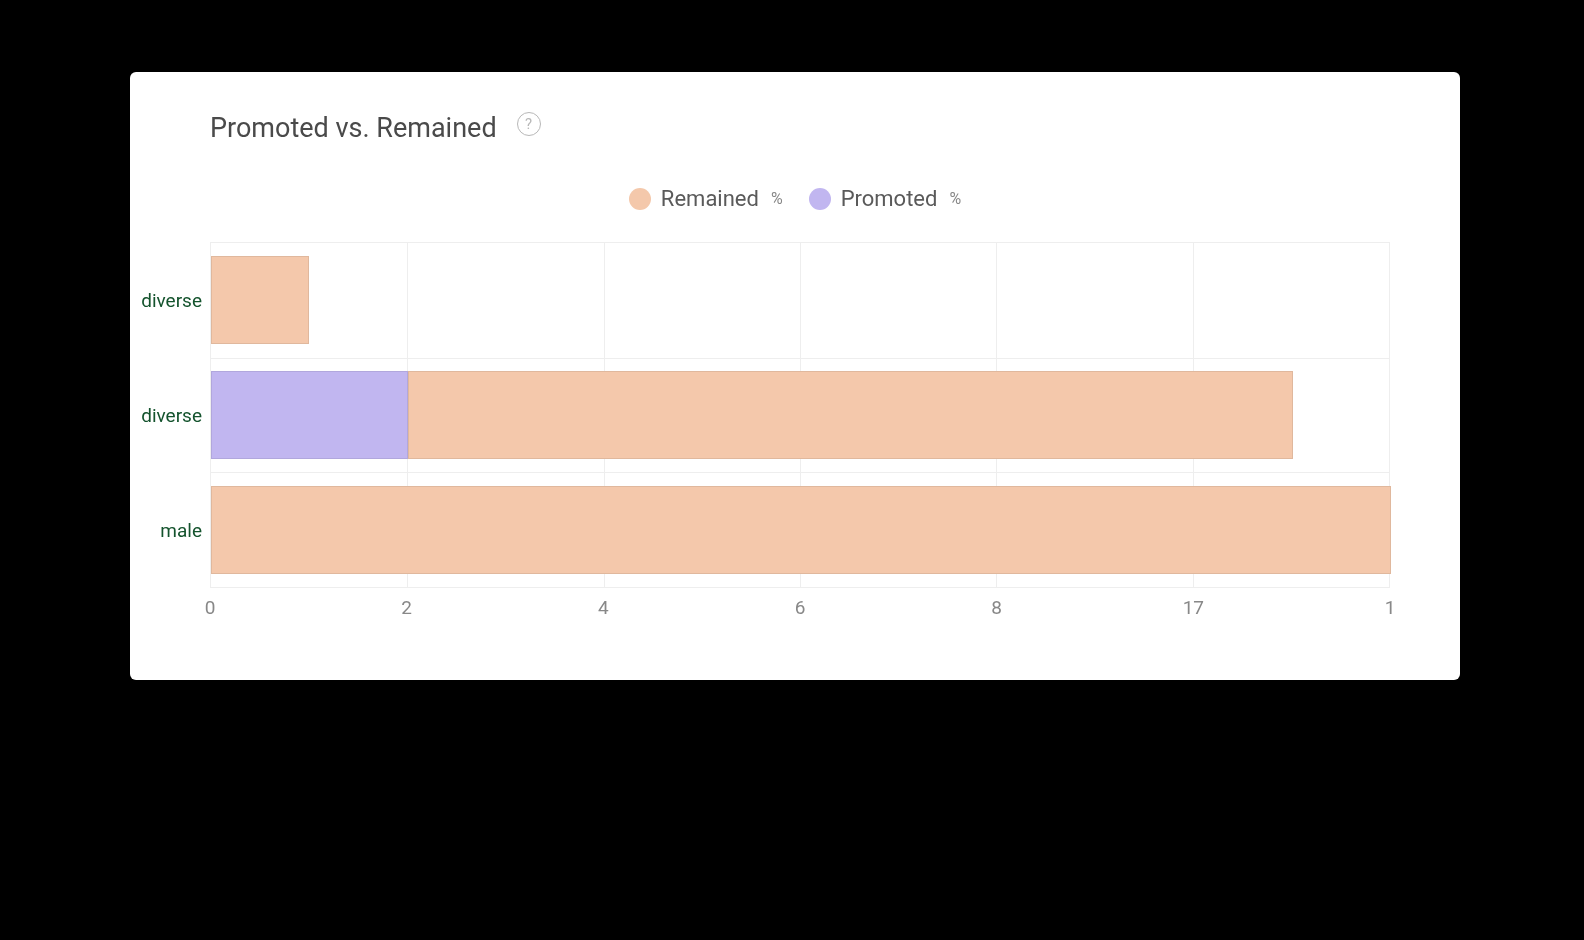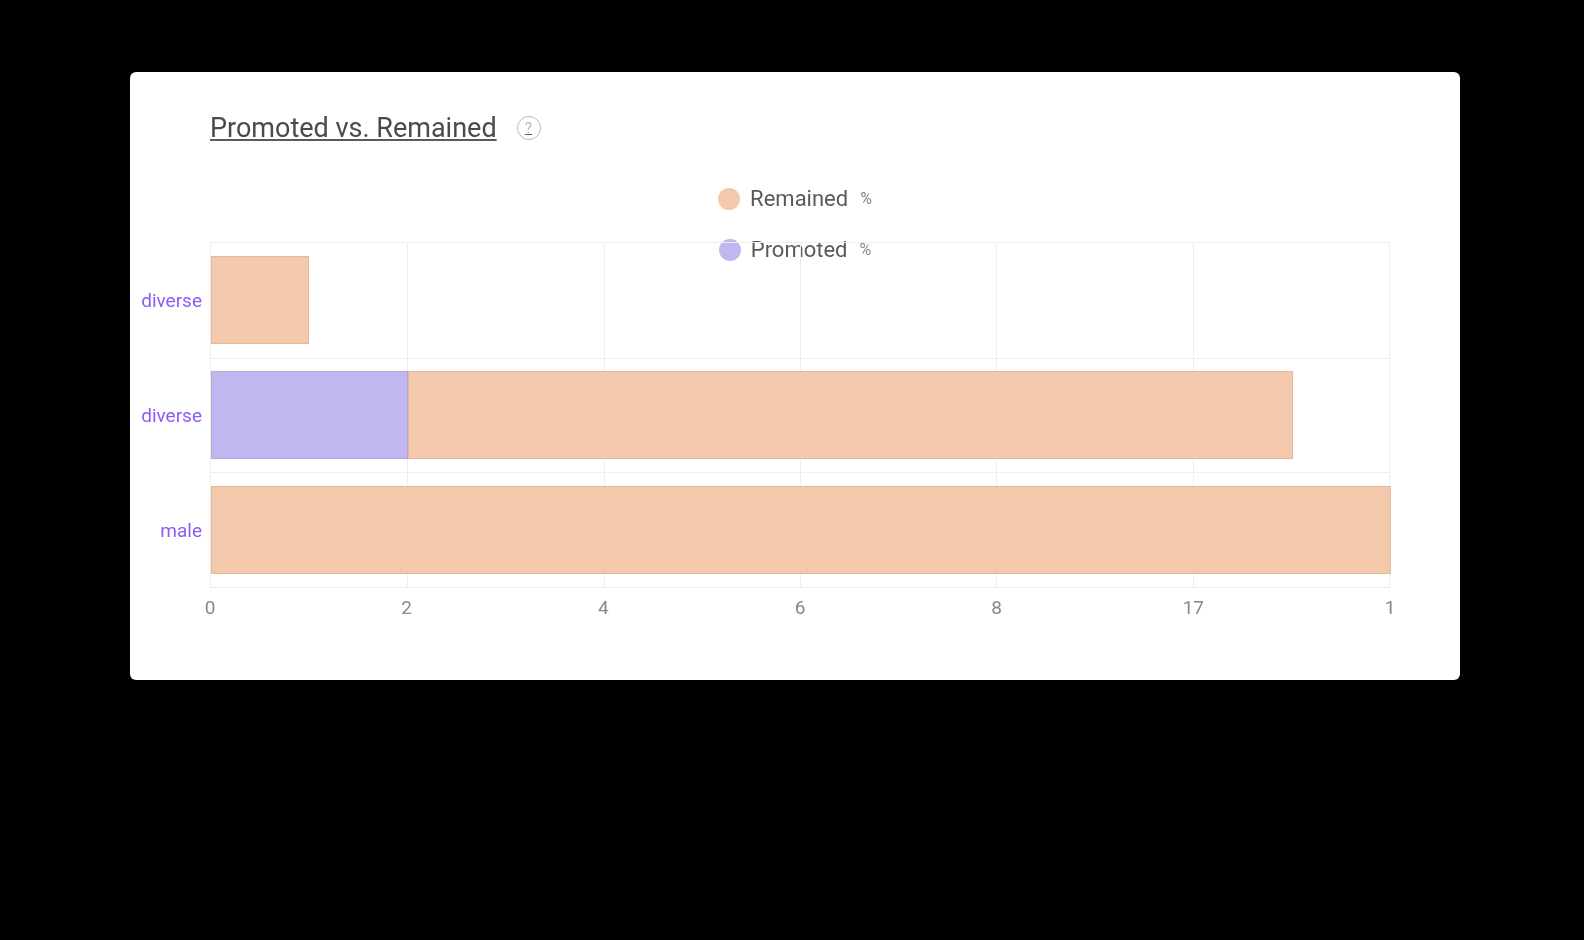--- a/index.html
+++ b/index.html
@@ -20,23 +20,21 @@
     background: #fff;
     border-radius: 6px;
     box-shadow: 0 40px 80px 0 rgba(0,0,0,0.35), 0 10px 30px rgba(0,0,0,0.25);
     box-sizing: border-box;
   }
   .card-header {
     position: absolute;
     left: 80px;
     top: 40px;
     display: flex;
-    align-items: center;
     gap: 20px;
-    text-decoration: underline;
   }
   .card-title {
     font-size: 27px;
     color: #4a4a4a;
     font-weight: 400;
   }
   .help-icon {
     width: 24px;
     height: 24px;
     border: 1.5px solid #b8b8b8;
@@ -51,21 +49,20 @@
   .legend {
     position: absolute;
     top: 114px;
     width: 100%;
     display: flex;
     justify-content: center;
     align-items: center;
     gap: 26px;
     font-size: 22px;
     color: #5a5a5a;
-    flex-direction: column;
   }
   .legend-item {
     display: flex;
     align-items: center;
     gap: 10px;
   }
   .swatch {
     width: 22px;
     height: 22px;
     border-radius: 50%;
@@ -87,21 +84,21 @@
     left: -80px;
     top: 0;
     width: 80px;
     height: 100%;
   }
   .y-label {
     position: absolute;
     right: 8px;
     text-align: right;
     font-size: 19px;
-    color: #8b5cf6;
+    color: #14532d;
     transform: translateY(-50%);
   }
   .plot {
     position: absolute;
     left: 0;
     right: 0;
     top: 0;
     bottom: 32px;
     border: 1px solid #eee;
     box-sizing: border-box;

